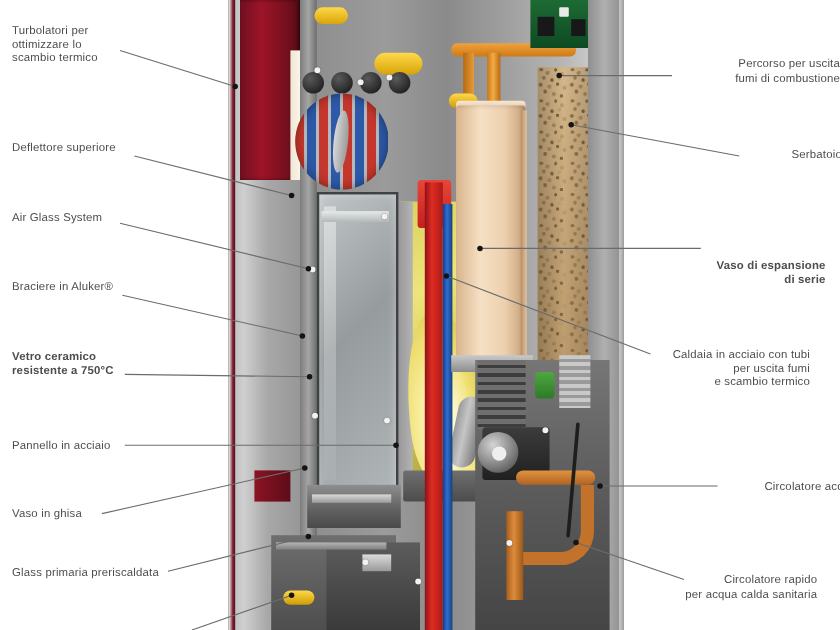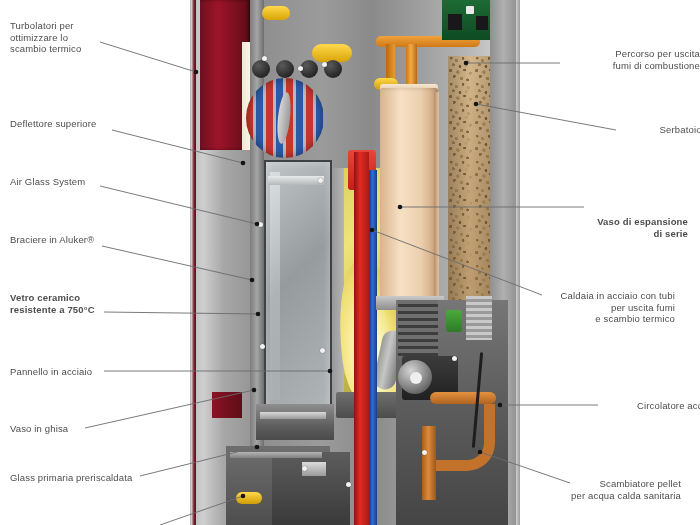--- a/index.html
+++ b/index.html
@@ -356,16 +356,16 @@
   <div id="labels-right">
       <div class="label right" style="left: 0px; right: 0px; width: 700px; top: 48px;">Percorso per uscita
 fumi di combustione</div>
       <div class="label right" style="left: 0px; right: -28px; width: 728px; top: 124px;">Serbatoio pellet</div>
       <div class="label right" style="left: 0px; right: 0px; width: 688px; top: 216px; font-weight: bold;">Vaso di espansione
 di serie</div>
       <div class="label right" style="left: 0px; right: 54px; width: 655px; top: 290px; margin-left: 20px;">Caldaia in acciaio con tubi
 per uscita fumi
 e scambio termico</div>
       <div class="label right" style="left: 0px; right: -14px; width: 714px; top: 400px;">Circolatore acqua</div>
-      <div class="label right" style="left: 0px; right: 19px; width: 681px; top: 478px;">Scambiatore pellet
+      <div class="label right" style="left: 0px; right: 19px; width: 681px; top: 478px;">Circolatore rapido
 per acqua calda sanitaria</div>
     </div>
 </div>
 
 </body></html>

